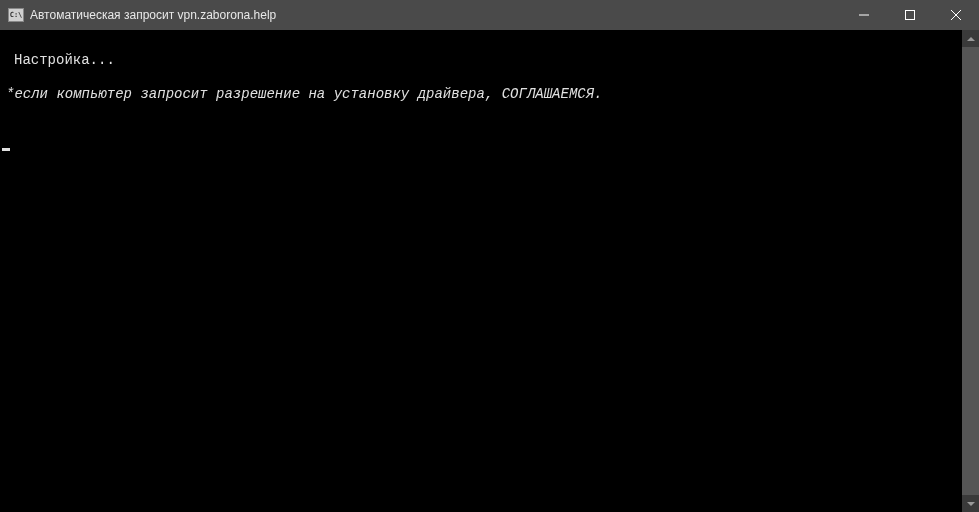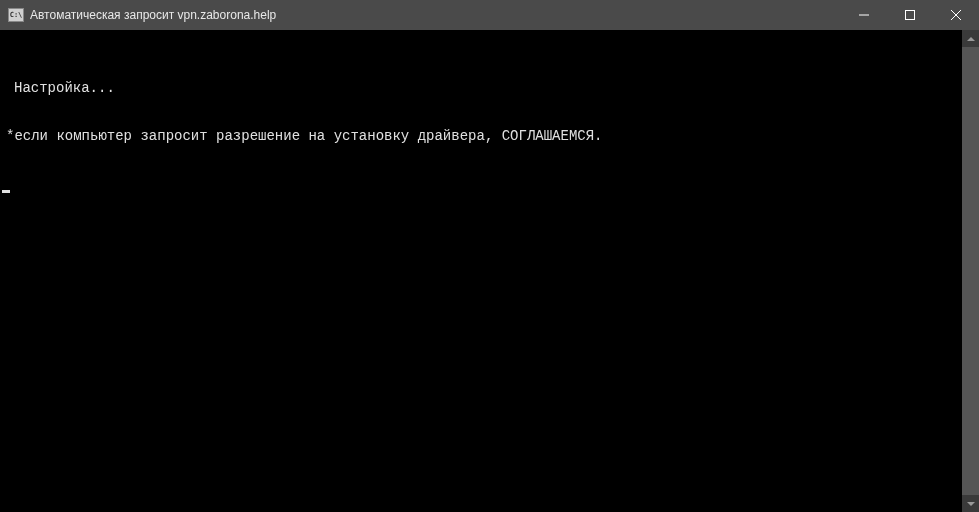--- a/index.html
+++ b/index.html
@@ -76,24 +76,24 @@
       background: #000;
       color: #e0e0e0;
       font-family: "Consolas", "Courier New", monospace;
       font-size: 14px;
       line-height: 16px;
       padding: 6px 0 0 6px;
       white-space: pre;
     }
     .terminal .line1 {
       padding-left: 8px;
-      margin-top: 28px;
     }
     .terminal .line2 {
-      margin-top: 16px;
+      margin-top: 2px;
+      font-style: italic;
     }
     .cursor {
       display: inline-block;
       width: 8px;
       height: 3px;
       background: #e0e0e0;
       margin-top: 30px;
       margin-left: -4px;
       vertical-align: bottom;
     }

